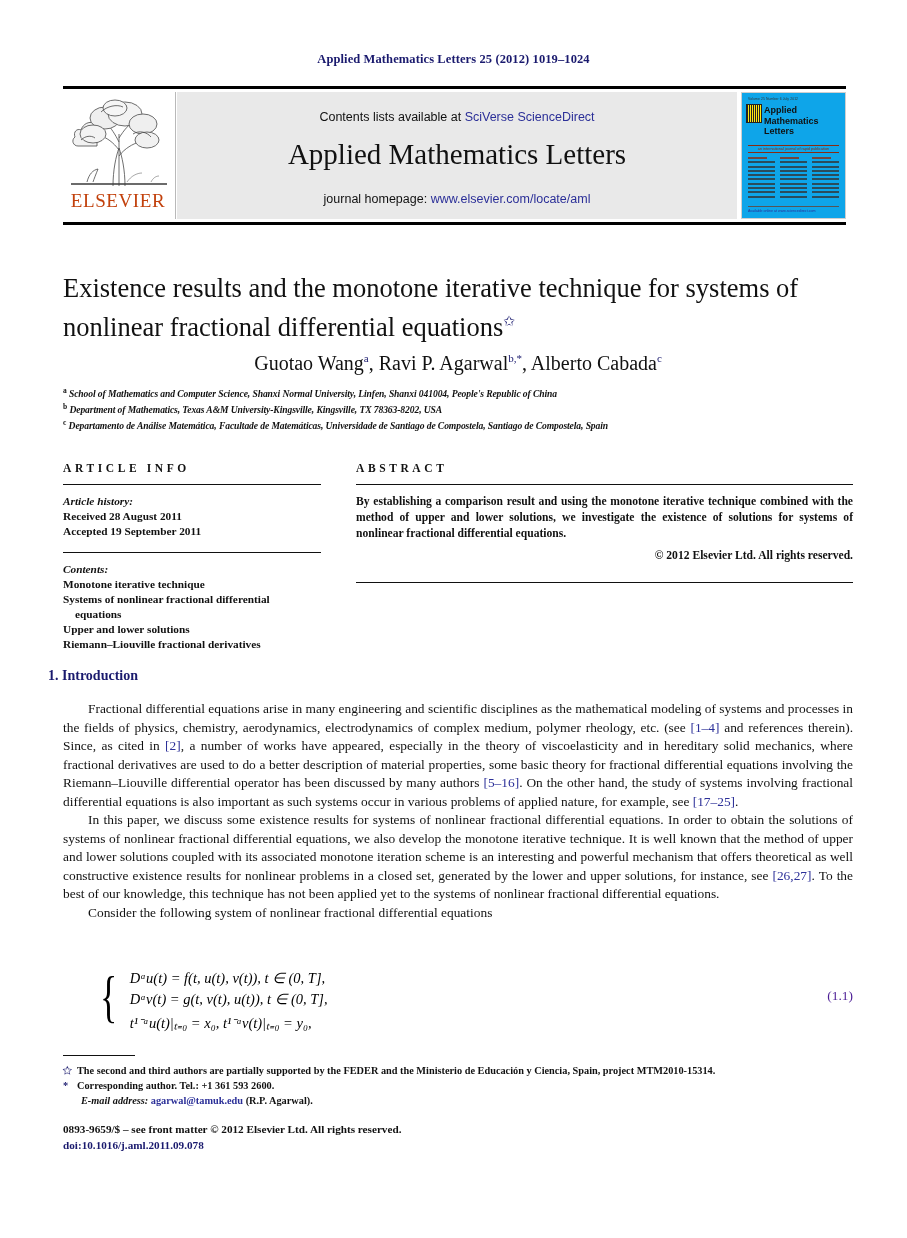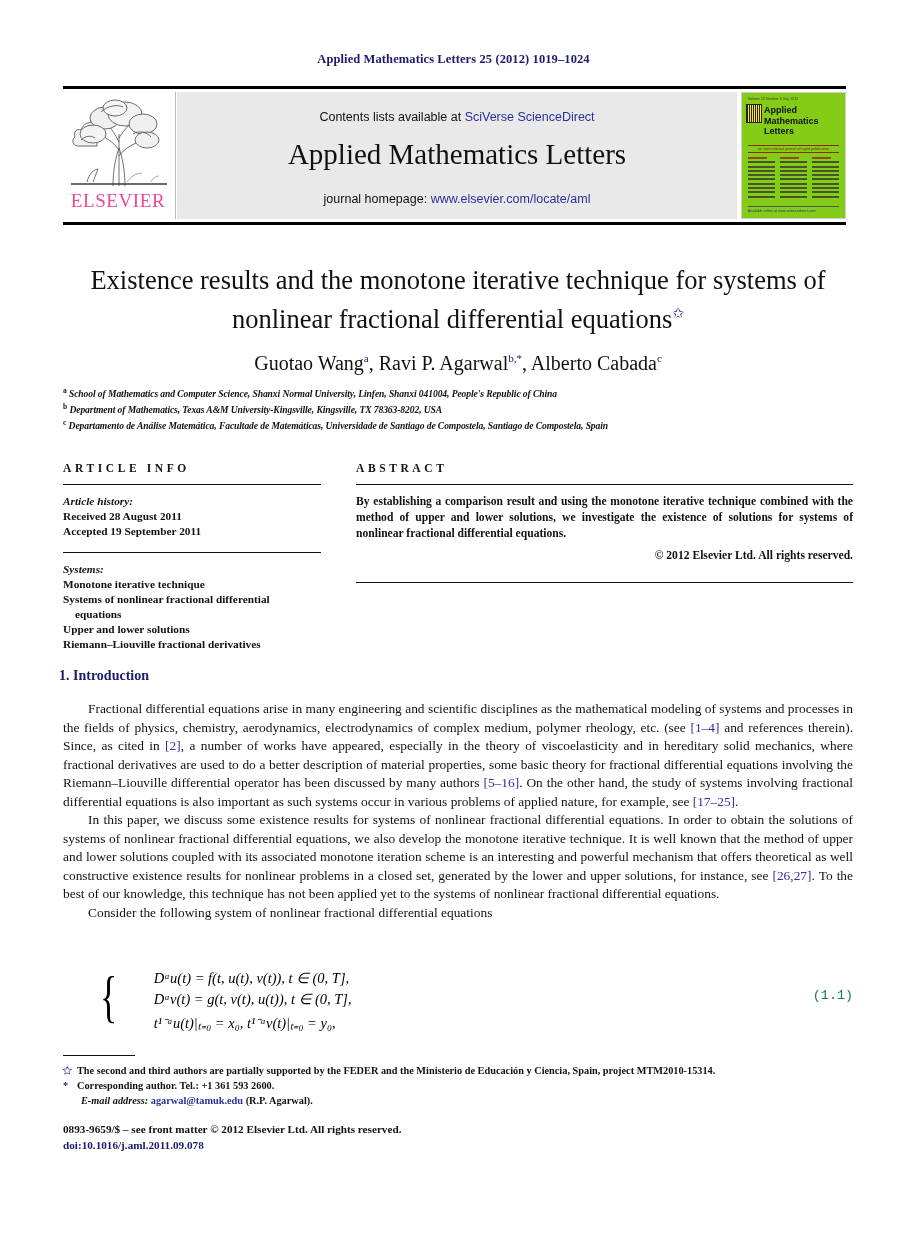--- a/index.html
+++ b/index.html
@@ -68,21 +68,21 @@
     left: 4px; top: 2px;
   }
   .elsevier-word {
     position: absolute;
     left: 2px; top: 98px;
     width: 106px;
     text-align: center;
     font-family: "Liberation Serif", serif;
     font-size: 19px;
     letter-spacing: 0.6px;
-    color: #ec4899;
+    color: #c2410c;
   }
   .banner-mid {
     position: absolute;
     left: 114px; top: 6px;
     width: 560px;
     height: 127px;
     background: #e9e9e9;
     text-align: center;
   }
   .contents-line {
@@ -109,21 +109,21 @@
     font-family: "Liberation Sans", sans-serif;
     font-size: 12.5px;
     color: #111;
   }
   .homepage-line a { color: #2b2f98; text-decoration: none; }
   .cover-thumb {
     position: absolute;
     left: 678px; top: 6px;
     width: 105px;
     height: 127px;
-    background: #84cc16;
+    background: #0ea5e9;
     border: 1px solid #cfcfcf;
     box-sizing: border-box;
     overflow: hidden;
   }
   .cov-top {
     position: absolute; left: 6px; top: 4px; right: 4px;
     height: 7px;
     font-size: 3.4px;
     color: #333;
     font-family: "Liberation Sans", sans-serif;
@@ -178,26 +178,25 @@
     border-top: 0.6px solid #555;
     padding-top: 2px;
     font-size: 3.6px;
     font-family: "Liberation Sans", sans-serif;
     color: #2b2f98;
   }
 
   
   .title {
     position: absolute;
-    left: 63px; top: 264px;
+    left: 63px; top: 272px;
     width: 790px;
     font-size: 26.5px;
     line-height: 33px;
     color: #111;
-    text-align: center;
   }
   .title sup { font-size: 14px; color: #1a1a6e; }
   .authors {
     position: absolute;
     left: 63px; top: 352px;
     width: 790px;
     font-size: 20px;
     color: #111;
     text-align: center;
   }
@@ -276,21 +275,21 @@
     color: #111;
   }
   .hr-right-bottom {
     border-top: 1.6px solid #111;
     margin-top: 20px;
   }
 
   
   .h2 {
     position: absolute;
-    left: 59px; top: 668px;
+    left: 48px; top: 668px;
     font-size: 14px;
     font-weight: bold;
     color: #1a1a6e;
   }
   .body {
     position: absolute;
     left: 63px; top: 700px;
     width: 790px;
     font-size: 13.4px;
     line-height: 18.5px;
@@ -317,27 +316,26 @@
   }
   .brace {
     font-size: 58px;
     line-height: 62px;
     font-weight: 300;
     margin-right: 2px;
     transform: scaleX(0.62);
     transform-origin: left center;
   }
   .eqlines { padding-top: 4px; }
-  .eqline { height: 21px; white-space: nowrap; font-style: italic; margin-left: 24px; }
+  .eqline { height: 21px; white-space: nowrap; font-style: italic; }
   .eqnum {
     position: absolute;
     right: 0; top: 22px;
     font-size: 13.4px;
-    color: #15803d;
-    font-family: Liberation Mono, monospace;
+    color: #4c1d95;
   }
 
   
   .fn-rule {
     position: absolute;
     left: 63px; top: 1055px;
     width: 72px;
     border-top: 1.3px solid #111;
   }
   .footnotes {
@@ -490,21 +488,21 @@
   <div class="col-left">
     <div class="sec-head">ARTICLE INFO</div>
     <div class="hr-thin"></div>
     <div class="hist">
       <div class="it">Article history:</div>
       <div>Received 28 August 2011</div>
       <div>Accepted 19 September 2011</div>
     </div>
     <div class="hr-thin2"></div>
     <div class="kw">
-      <div class="it">Systems:</div>
+      <div class="it">Contents:</div>
       <div>Monotone iterative technique</div>
       <div>Systems of nonlinear fractional differential</div>
       <div class="ind">equations</div>
       <div>Upper and lower solutions</div>
       <div>Riemann–Liouville fractional derivatives</div>
     </div>
   </div>
 
   <div class="col-right">
     <div class="sec-head">ABSTRACT</div>

